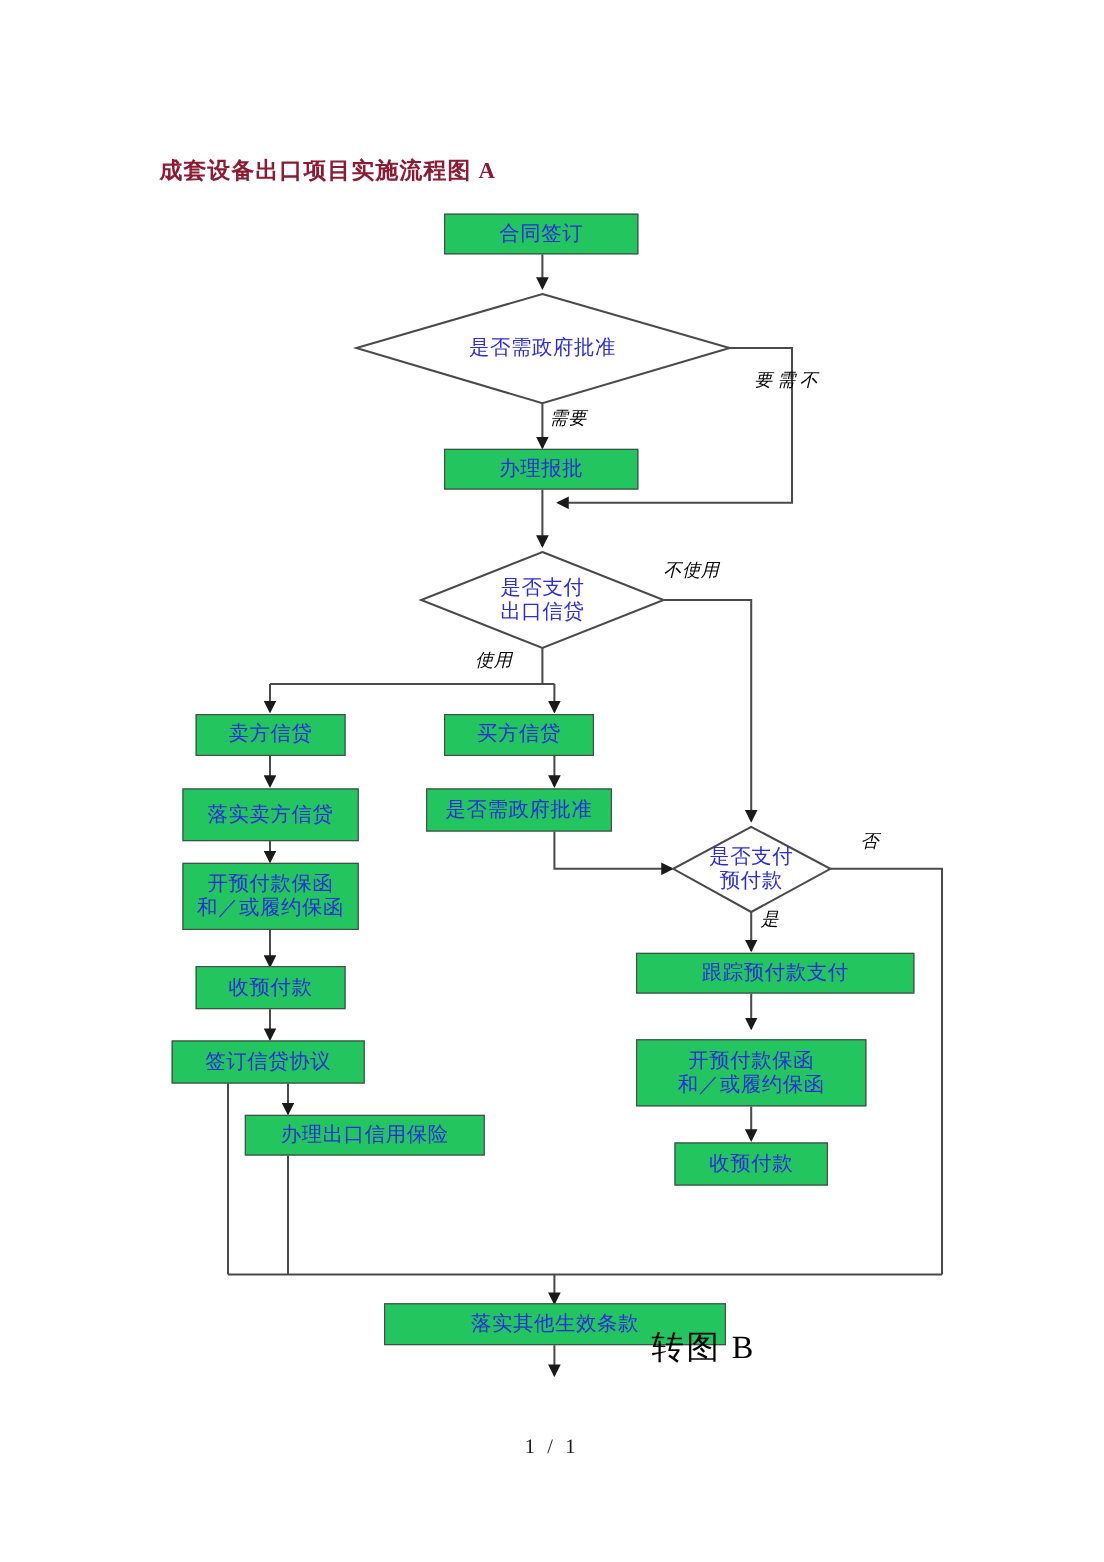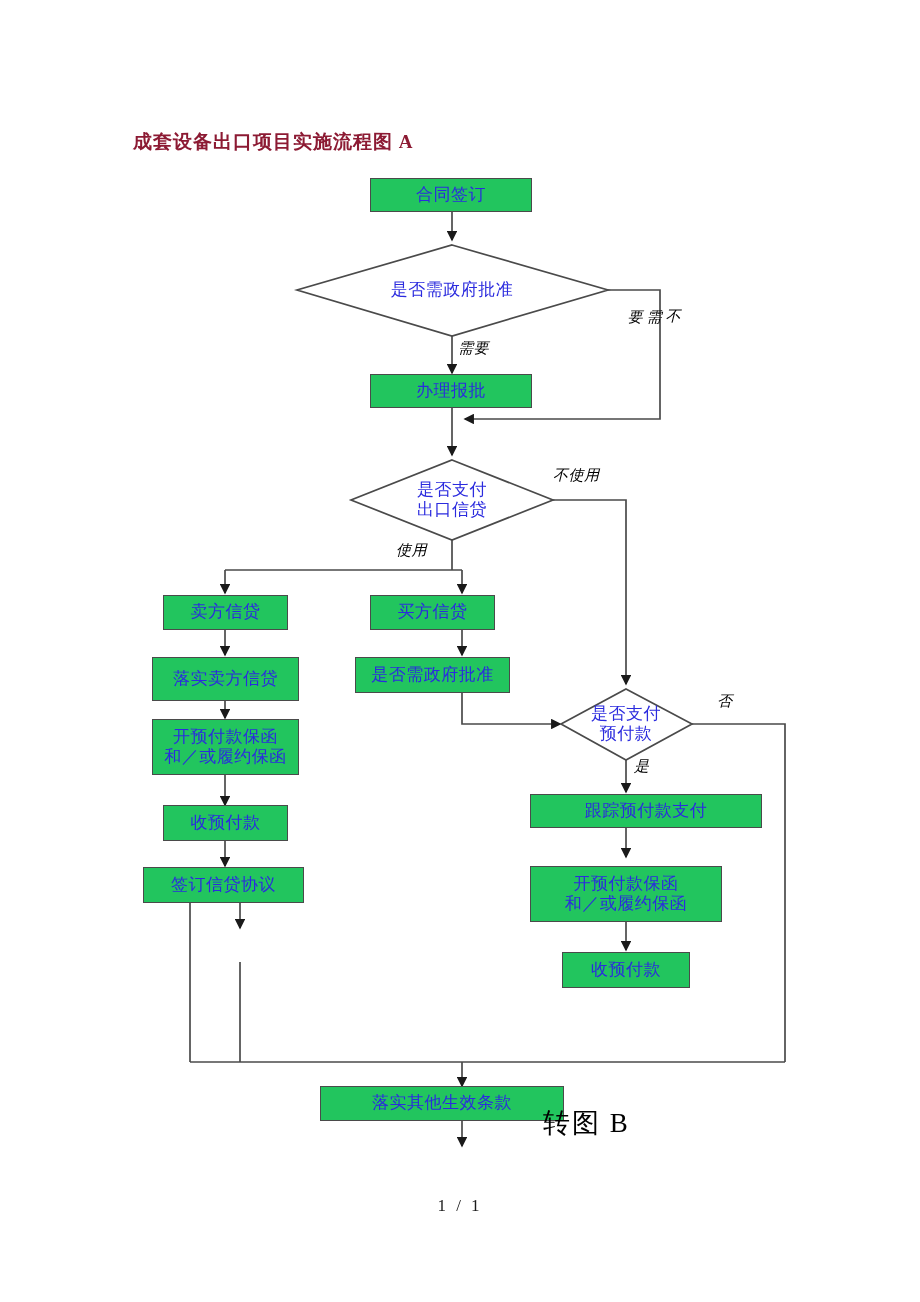--- a/index.html
+++ b/index.html
@@ -188,32 +188,33 @@
 
   <div class="node box" style="left:355px; top:657px; width:155px; height:36px;">是否需政府批准</div>
 
   <div class="node box" style="left:152px; top:719px; width:147px; height:56px;">开预付款保函
 和／或履约保函</div>
 
   <div class="node box" style="left:163px; top:805px; width:125px; height:36px;">收预付款</div>
 
   <div class="node box" style="left:143px; top:867px; width:161px; height:36px;">签订信贷协议</div>
 
+  <div class="node box" style="left:204px; top:929px; width:200px; height:34px;">办理出口信用保险</div>
 
   <div class="diamond-label" style="left:566px; top:702px; width:120px; height:44px;">是否支付
 预付款</div>
 
   <div class="node box" style="left:530px; top:794px; width:232px; height:34px;">跟踪预付款支付</div>
 
   <div class="node box" style="left:530px; top:866px; width:192px; height:56px;">开预付款保函
 和／或履约保函</div>
 
   <div class="node box" style="left:562px; top:952px; width:128px; height:36px;">收预付款</div>
 
-  <div class="node box" style="left:320px; top:1086px; width:244px; height:35px;">落实其他生效条款</div>
+  <div class="node box" style="left:320px; top:1086px; width:285px; height:35px;">落实其他生效条款</div>
 
   <div class="edge-label" style="left:458px; top:339px;">需要</div>
 
   <div class="edge-label vert" style="left:625px; top:298px;">不
 需
 要</div>
 
   <div class="edge-label" style="left:396px; top:541px;">使用</div>
 
   <div class="edge-label" style="left:553px; top:466px;">不使用</div>

